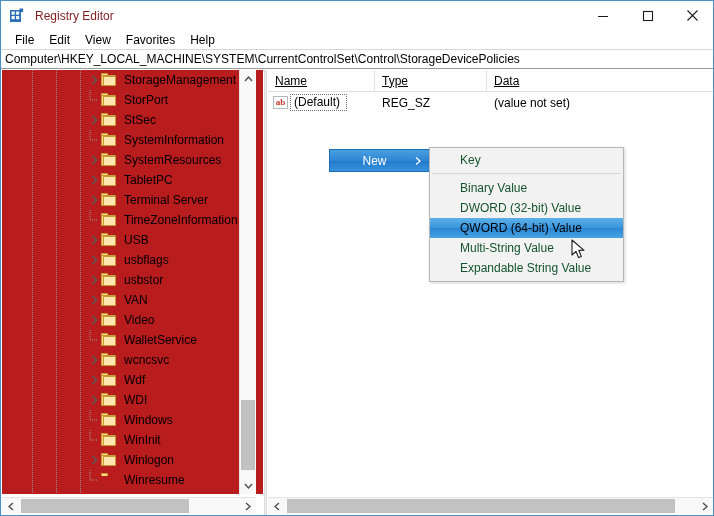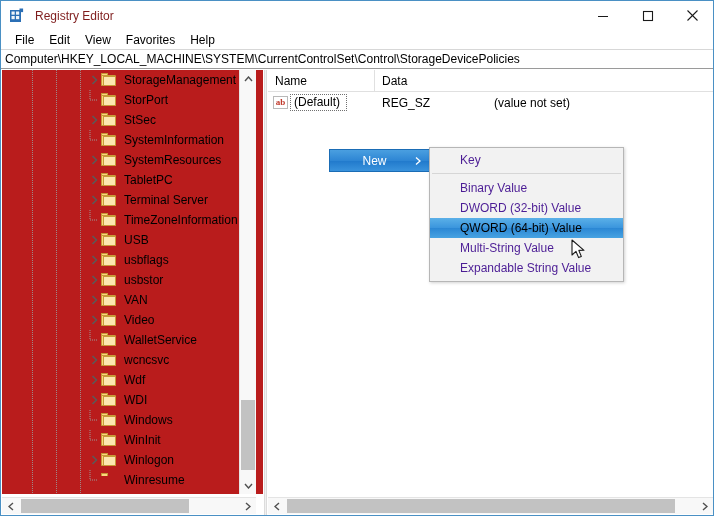--- a/index.html
+++ b/index.html
@@ -215,20 +215,21 @@
   .col {
     position: relative;
     height: 21px;
     display: flex;
     align-items: center;
     box-sizing: border-box;
     border-right: 1px solid #e0e0e0;
     font-size: 12px;
     padding-left: 7px;
     color: #000000;
+    text-decoration: underline;
   }
   .col-name { width: 107px; }
   .col-type { width: 112px; }
   .col-data { width: 227px; border-right: none; }
   .list-row {
     position: relative;
     height: 21px;
     display: flex;
     align-items: flex-end;
   }
@@ -337,21 +338,21 @@
     border: 1px solid #b6b6b6;
     padding: 2px 0 3px 0;
     box-shadow: 1px 1px 3px rgba(0,0,0,0.18);
   }
   .ctx-item {
     height: 20px;
     display: flex;
     align-items: center;
     padding-left: 30px;
     font-size: 12px;
-    color: #4c1d95;
+    color: #14532d;
     box-sizing: border-box;
     white-space: nowrap;
   }
   .ctx-item.highlight {
     background: linear-gradient(to bottom, #5bb0e8 0%, #3a95dd 50%, #2b87d4 51%, #48a3e2 100%);
     color: #000000;
   }
   .ctx-sep {
     height: 1px;
     background: #d6d6d6;
@@ -736,20 +737,21 @@
           <path d="M1 1 L4.5 5 L8 1" fill="none" stroke="#505050" stroke-width="1.4"></path>
         </svg>
     </div>
   </div>
 
   <div class="splitter"></div>
 
   <div class="pane-list">
     <div class="list-header">
       <div class="col col-name">Name</div>
+      <div class="col col-type">Type</div>
       <div class="col col-data">Data</div>
     </div>
     <div class="list-row">
       <div class="cell cell-name">
         <span class="ab-icon">ab</span>
         <span class="default-name">(Default)</span>
       </div>
       <div class="cell cell-type">REG_SZ</div>
       <div class="cell cell-data">(value not set)</div>
     </div>

